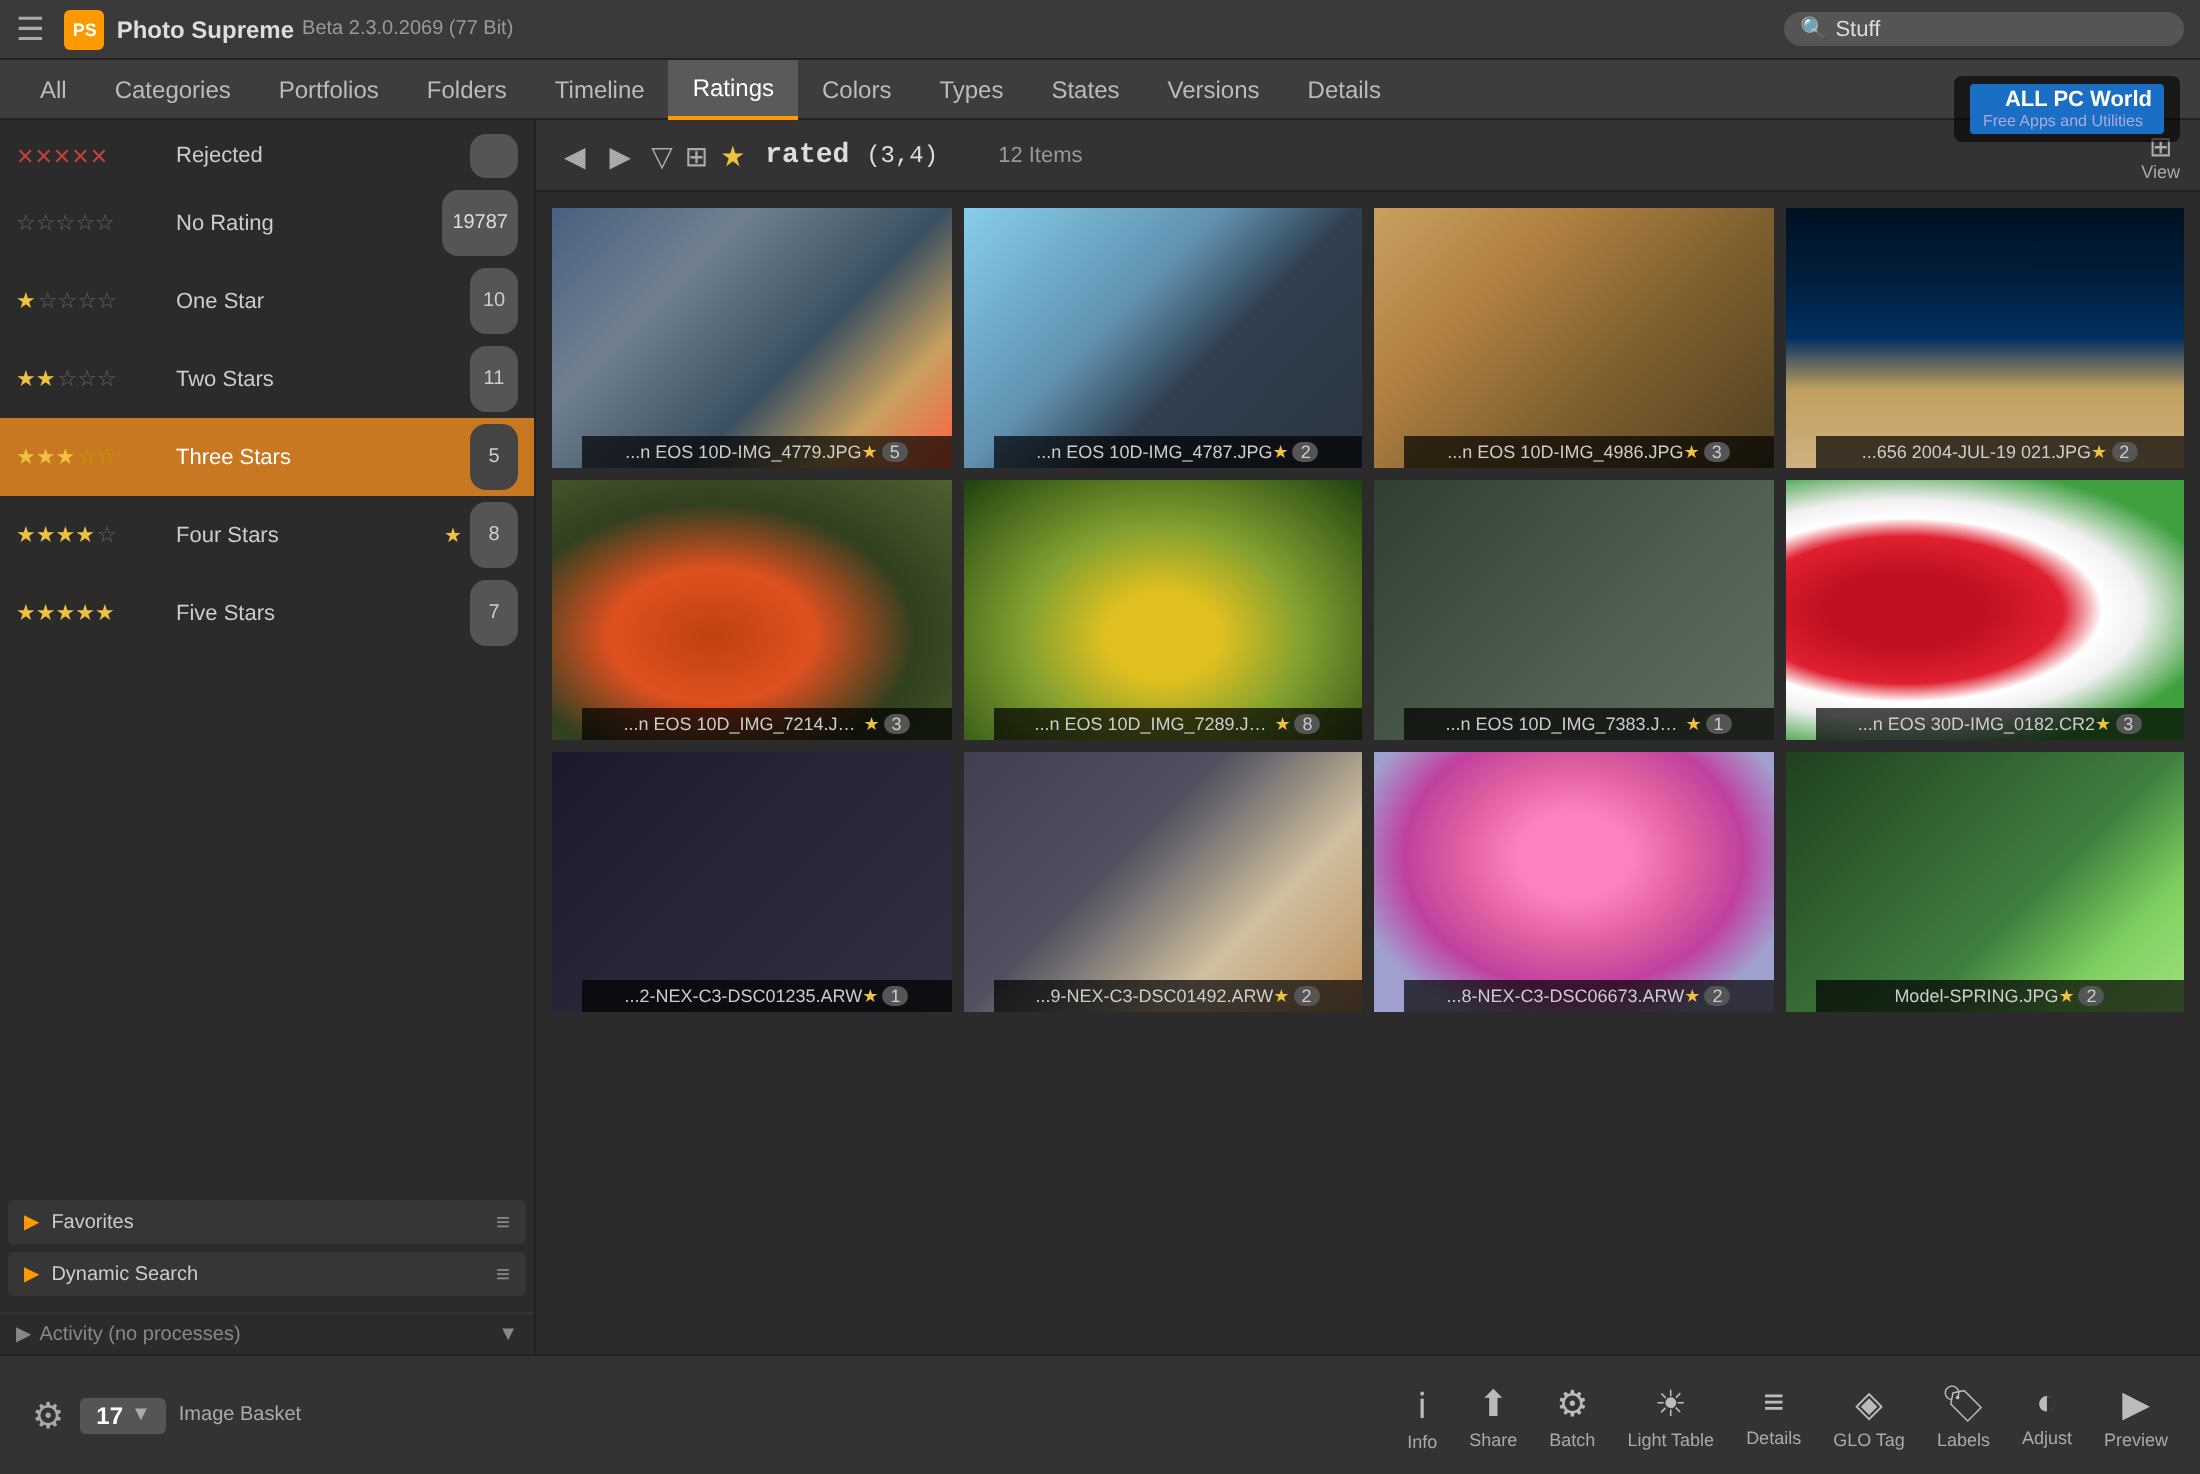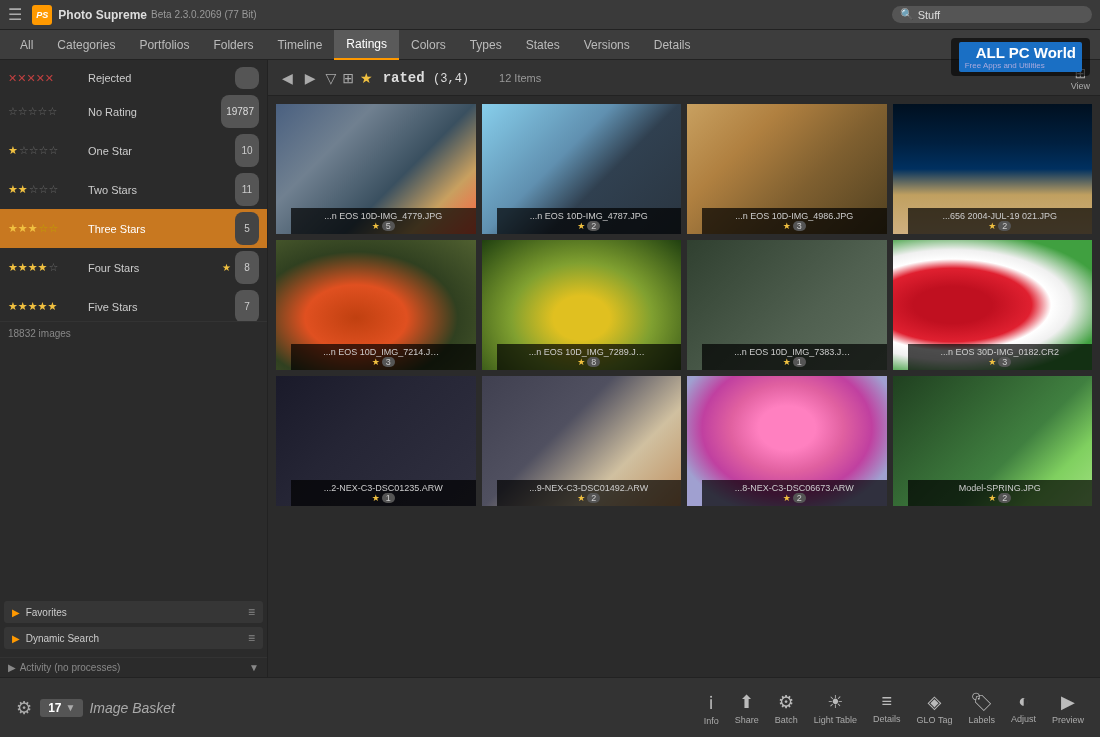--- a/index.html
+++ b/index.html
@@ -55,31 +55,31 @@
     .content-title { font-size: 14px; color: #ddd; font-weight: bold; margin-left: 4px; font-family: Liberation Mono, monospace; }
     .content-count { font-size: 11px; color: #999; }
     .spacer { flex: 1; }
     .view-btn { color: #aaa; font-size: 11px; cursor: pointer; text-align: center; }
     .view-icon { font-size: 14px; }
 
     
     .photo-grid { flex: 1; overflow-y: auto; padding: 8px; display: grid; grid-template-columns: repeat(4, 1fr); gap: 6px; align-content: start; }
     .photo-item { position: relative; cursor: pointer; background: #1a1a1a; border-radius: 2px; }
     .photo-thumb { width: 100%; height: 130px; background: #444; display: flex; align-items: center; justify-content: center; overflow: hidden; position: relative; }
-    .photo-label { position: absolute; bottom: 0; left: 15px; right: 0; background: rgba(0,0,0,0.7); padding: 3px 6px; font-size: 9px; color: #ccc; display: flex; align-items: center; justify-content: center; flex-direction: column; }
+    .photo-label { position: absolute; bottom: 0; left: 15px; right: 0; background: rgba(0,0,0,0.7); padding: 3px 6px; font-size: 9px; color: #ccc; display: flex; align-items: center; justify-content: center; }
     .photo-label .filename { overflow: hidden; text-overflow: ellipsis; white-space: nowrap; max-width: 120px; }
     .photo-badge { display: flex; align-items: center; gap: 2px; white-space: nowrap; }
     .photo-badge .star { color: #f0c040; font-size: 9px; }
     .photo-badge .num { background: #555; color: #ccc; padding: 0 4px; border-radius: 8px; font-size: 9px; }
 
     
     .bottom-bar { height: 60px; background: #333; border-top: 1px solid #222; display: flex; align-items: center; justify-content: space-between; padding: 0 16px; }
     .image-basket { display: flex; align-items: center; gap: 6px; }
     .basket-count { background: #555; color: #fff; padding: 2px 8px; border-radius: 3px; font-size: 12px; font-weight: bold; display: flex; align-items: center; gap: 4px; }
-    .basket-label { color: #aaa; font-size: 14px; font-style: italic; }
+    .basket-label { color: #aaa; font-size: 10px; }
     .bottom-tools { display: flex; gap: 16px; align-items: center; }
     .tool-item { display: flex; flex-direction: column; align-items: center; gap: 2px; cursor: pointer; color: #aaa; font-size: 9px; }
     .tool-icon { font-size: 18px; color: #bbb; }
 
     
     .photo-bg-1 { background: linear-gradient(135deg, #4a6080 0%, #708090 30%, #3a5060 60%, #c8a060 80%, #ff6040 100%); }
     .photo-bg-2 { background: linear-gradient(135deg, #87CEEB 0%, #6090b0 40%, #304050 60%, #2a3540 100%); }
     .photo-bg-3 { background: linear-gradient(135deg, #c8a060 0%, #b08040 30%, #806030 60%, #504020 100%); }
     .photo-bg-4 { background: linear-gradient(180deg, #001020 0%, #002040 30%, #003060 50%, #c0a060 70%, #d0b080 100%); }
     .photo-bg-5 { background: radial-gradient(ellipse at 40% 60%, #c04010 0%, #e05020 30%, #304020 60%, #506030 100%); }
@@ -94,35 +94,35 @@
     
     .bottom-left { display: flex; flex-direction: column; align-items: center; gap: 2px; cursor: pointer; }
     .gear-icon { font-size: 18px; color: #aaa; }
   </style>
 </head>
 <body>
 
 <div class="top-bar">
   <span class="menu-icon" style="color:#aaa;font-size:16px;">☰</span>
   <div class="app-icon">
-    <span style="color:#fff;font-size:9px;font-weight:bold;font-style:italic;">PS</span>
+    <span style="color:#fff;font-size:9px;font-weight:bold;">PS</span>
   </div>
   <span class="app-title">Photo Supreme</span>
   <span class="app-subtitle">Beta 2.3.0.2069 (77 Bit)</span>
   <div class="spacer"></div>
   <div class="search-box">
     <span class="search-icon">🔍</span>
     <input type="text" value="Stuff" placeholder="Stuff" style="">
   </div>
 </div>
 
 <div class="watermark">
   <div class="watermark-inner">
     <div class="watermark-box">
-      <div style="font-size:15px;font-weight:bold;margin-left:11px;">ALL PC World</div>
+      <div style="font-size:11px;font-weight:bold;margin-left:11px;">ALL PC World</div>
       <div style="font-size:8px;color:#aad;">Free Apps and Utilities</div>
     </div>
   </div>
 </div>
 
 <div class="nav-tabs">
   <div class="nav-tab">All</div>
   <div class="nav-tab">Categories</div>
   <div class="nav-tab">Portfolios</div>
   <div class="nav-tab">Folders</div>
@@ -178,23 +178,20 @@
       </div>
 
       <div class="sidebar-item">
         <span class="stars">★★★★★</span>
         <span class="label">Five Stars</span>
         <span class="count">7</span>
       </div>
 
     </div>
 
-    <div class="sidebar-image-count">
-      <span>18832 images</span>
-    </div>
 
     <div style="flex:1;"></div>
 
     <div class="sidebar-bottom">
       <div class="sidebar-panel">
         <span class="arrow">▶</span>
         <span class="panel-label">Favorites</span>
         <span class="panel-icon">≡</span>
       </div>
       <div class="sidebar-panel">

